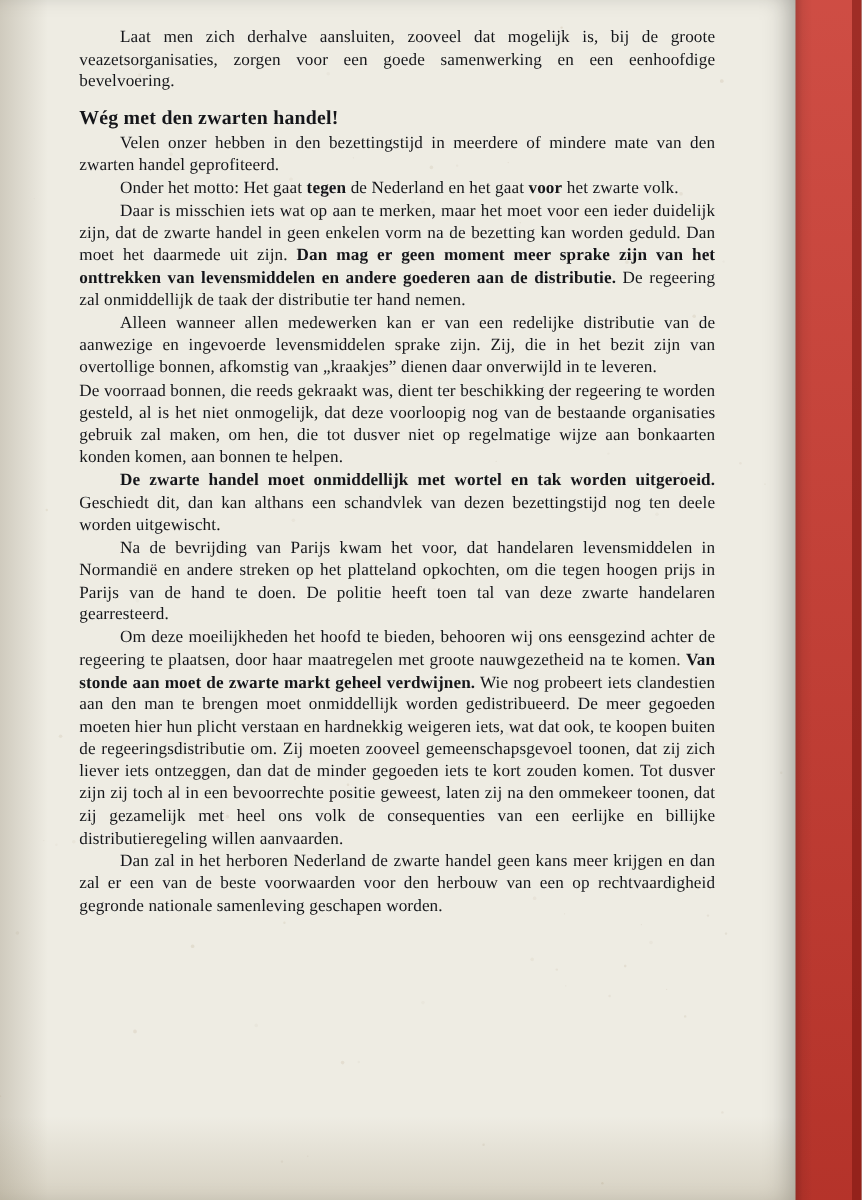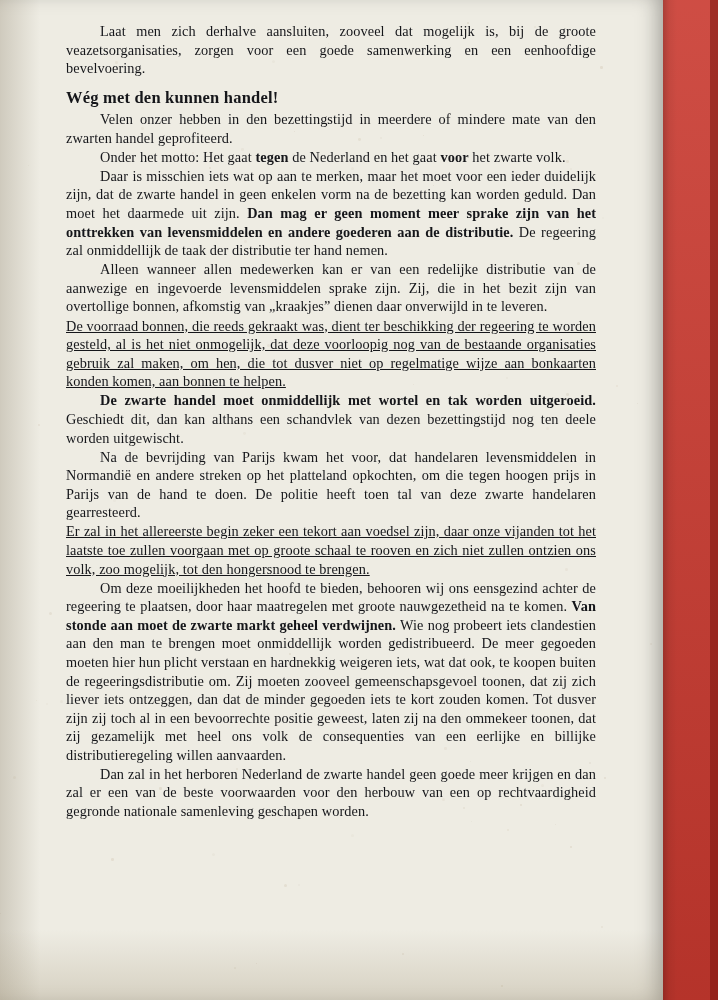--- a/index.html
+++ b/index.html
@@ -68,21 +68,21 @@
     font-size: 14.3px;
     line-height: 1.30;
     text-align: justify;
     text-justify: inter-word;
     letter-spacing: 0.1px;
   }
   #textblock p {
     margin: 0 0 0.5px 0;
   }
   .indent { text-indent: 34px; }
-  .noindent { text-indent: 0; text-decoration: underline; }
+  .noindent { text-indent: 0; }
   h2.heading {
     font-size: 16.5px;
     font-weight: bold;
     margin: 9px 0 2px 0;
     letter-spacing: 0.2px;
   }
   b { font-weight: bold; }
   
   #bottom-shade {
     position: absolute;
@@ -101,31 +101,30 @@
 </style>
 </head>
 <body>
 
 <div id="page">
 
   <div id="paper">
 
     <div id="textblock">
       <p class="indent"><span>Laat men zich derhalve aansluiten, zooveel dat mogelijk is, bij de groote veazetsorganisaties, zorgen voor een goede samenwerking en een eenhoofdige bevelvoering.</span></p>
-      <h2 class="heading">Wég met den kunnen handel!</h2>
+      <h2 class="heading">Wég met den zwarten handel!</h2>
       <p class="indent"><span>Velen onzer hebben in den bezettingstijd in meerdere of mindere mate van den zwarten handel geprofiteerd.</span></p>
       <p class="indent"><span>Onder het motto: Het gaat </span><b>tegen</b><span> de Nederland en het gaat </span><b>voor</b><span> het zwarte volk.</span></p>
       <p class="indent"><span>Daar is misschien iets wat op aan te merken, maar het moet voor een ieder duidelijk zijn, dat de zwarte handel in geen enkelen vorm na de bezetting kan worden geduld. Dan moet het daarmede uit zijn. </span><b>Dan mag er geen moment meer sprake zijn van het onttrekken van levensmiddelen en andere goederen aan de distributie.</b><span> De regeering zal onmiddellijk de taak der distributie ter hand nemen.</span></p>
       <p class="indent"><span>Alleen wanneer allen medewerken kan er van een redelijke distributie van de aanwezige en ingevoerde levensmiddelen sprake zijn. Zij, die in het bezit zijn van overtollige bonnen, afkomstig van „kraakjes” dienen daar onverwijld in te leveren.</span></p>
       <p class="noindent"><span>De voorraad bonnen, die reeds gekraakt was, dient ter beschikking der regeering te worden gesteld, al is het niet onmogelijk, dat deze voorloopig nog van de bestaande organisaties gebruik zal maken, om hen, die tot dusver niet op regelmatige wijze aan bonkaarten konden komen, aan bonnen te helpen.</span></p>
       <p class="indent"><b>De zwarte handel moet onmiddellijk met wortel en tak worden uitgeroeid.</b><span> Geschiedt dit, dan kan althans een schandvlek van dezen bezettingstijd nog ten deele worden uitgewischt.</span></p>
       <p class="indent"><span>Na de bevrijding van Parijs kwam het voor, dat handelaren levensmiddelen in Normandië en andere streken op het platteland opkochten, om die tegen hoogen prijs in Parijs van de hand te doen. De politie heeft toen tal van deze zwarte handelaren gearresteerd.</span></p>
-      <p class="noindent"><span>Er zal in het allereerste begin zeker een tekort aan voedsel zijn, daar onze vijanden tot het laatste toe zullen voorgaan met op groote schaal te rooven en zich niet zullen ontzien ons volk, zoo mogelijk, tot den hongersnood te brengen.</span></p>
       <p class="indent"><span>Om deze moeilijkheden het hoofd te bieden, behooren wij ons eensgezind achter de regeering te plaatsen, door haar maatregelen met groote nauwgezetheid na te komen. </span><b>Van stonde aan moet de zwarte markt geheel verdwijnen.</b><span> Wie nog probeert iets clandestien aan den man te brengen moet onmiddellijk worden gedistribueerd. De meer gegoeden moeten hier hun plicht verstaan en hardnekkig weigeren iets, wat dat ook, te koopen buiten de regeeringsdistributie om. Zij moeten zooveel gemeenschapsgevoel toonen, dat zij zich liever iets ontzeggen, dan dat de minder gegoeden iets te kort zouden komen. Tot dusver zijn zij toch al in een bevoorrechte positie geweest, laten zij na den ommekeer toonen, dat zij gezamelijk met heel ons volk de consequenties van een eerlijke en billijke distributieregeling willen aanvaarden.</span></p>
-      <p class="indent"><span>Dan zal in het herboren Nederland de zwarte handel geen goede meer krijgen en dan zal er een van de beste voorwaarden voor den herbouw van een op rechtvaardigheid gegronde nationale samenleving geschapen worden.</span></p>
+      <p class="indent"><span>Dan zal in het herboren Nederland de zwarte handel geen kans meer krijgen en dan zal er een van de beste voorwaarden voor den herbouw van een op rechtvaardigheid gegronde nationale samenleving geschapen worden.</span></p>
     </div>
 
     <div id="left-shade"></div>
     <div id="bottom-shade"></div>
     <div id="specks">
         <div class="speck" style="width: 1.4px; height: 1.4px; left: 28px; top: 165px; opacity: 0.2;"></div>
         <div class="speck" style="width: 2.2px; height: 2.2px; left: 38px; top: 424px; opacity: 0.35;"></div>
         <div class="speck" style="width: 1.4px; height: 1.4px; left: 256px; top: 963px; opacity: 0.36;"></div>
         <div class="speck" style="width: 3px; height: 3px; left: 284px; top: 884px; opacity: 0.39;"></div>
         <div class="speck" style="width: 3.3px; height: 3.3px; left: 428px; top: 230px; opacity: 0.44;"></div>

